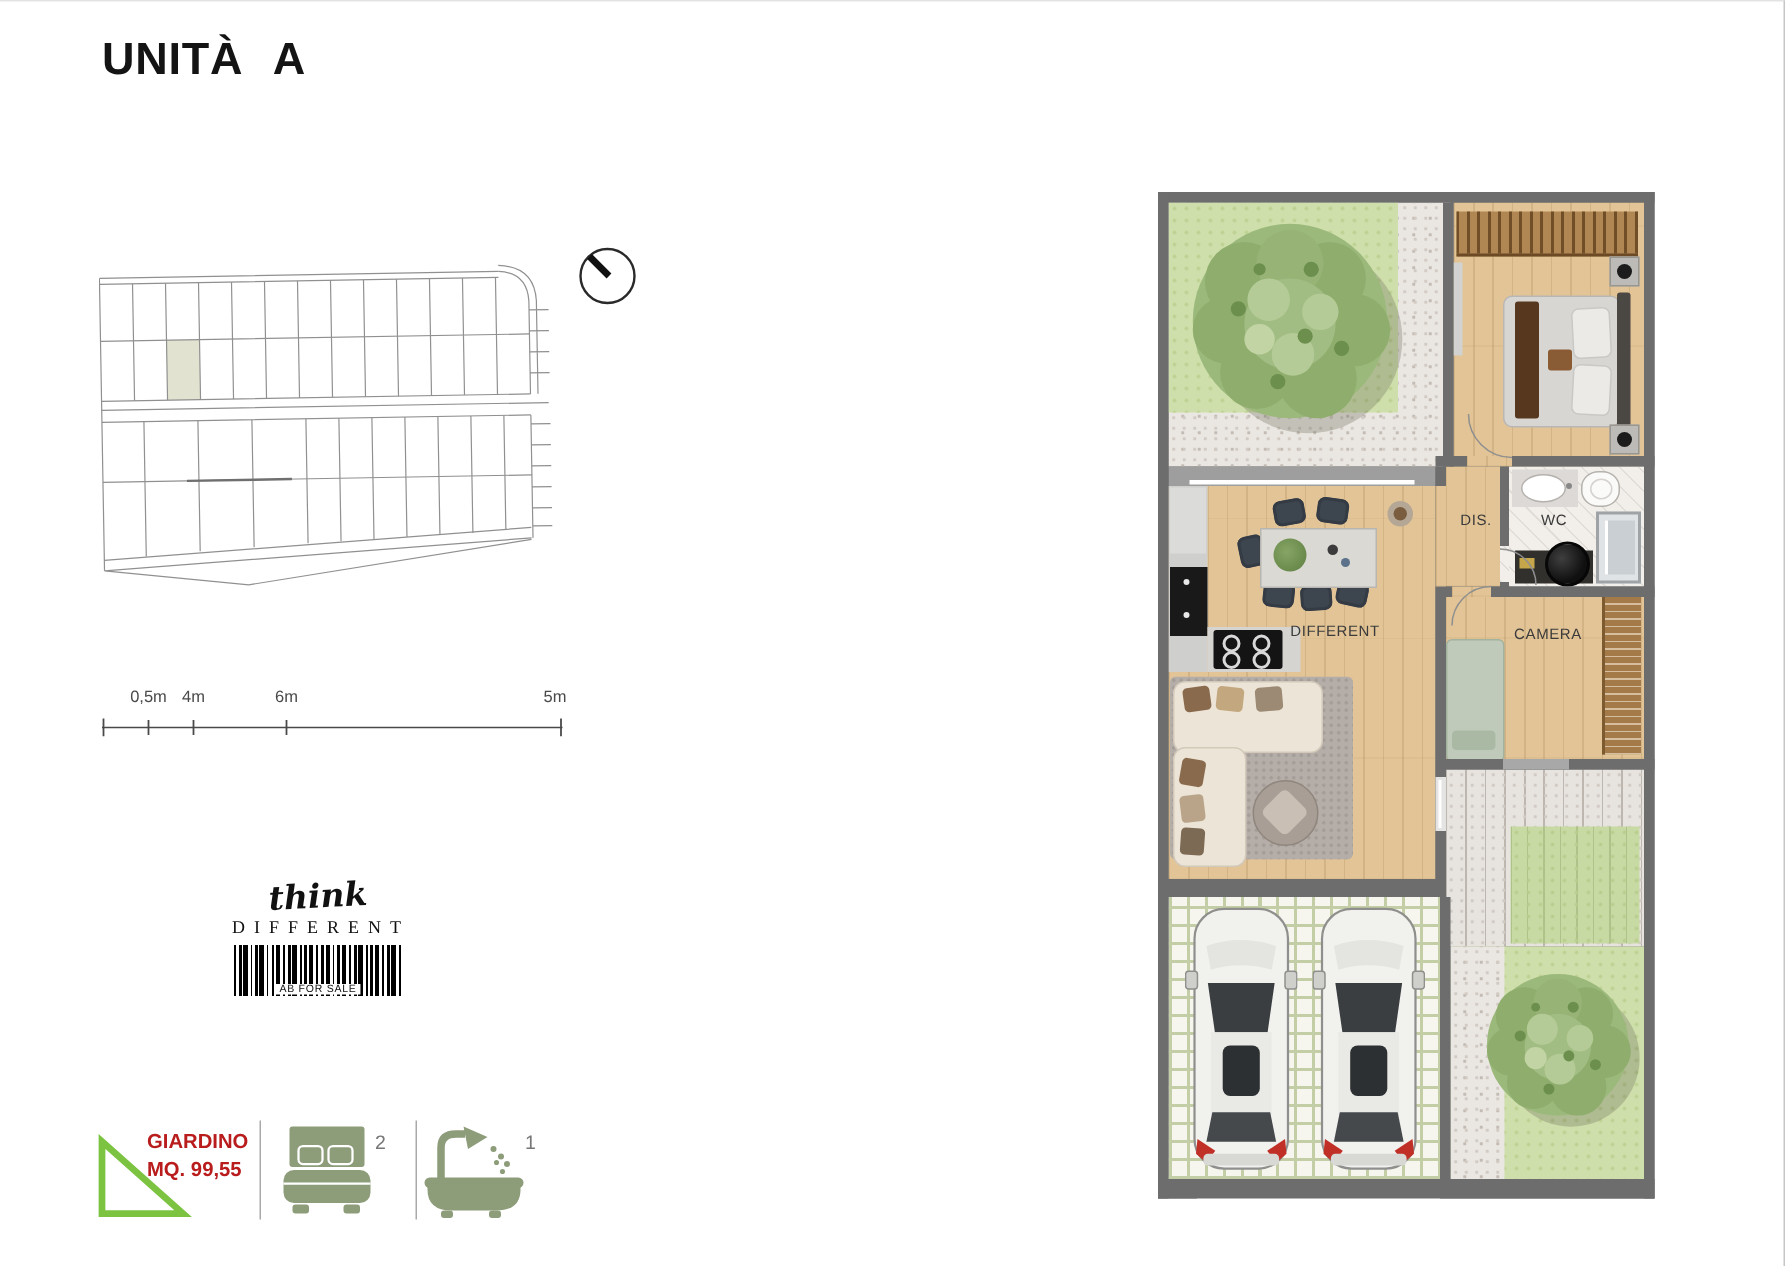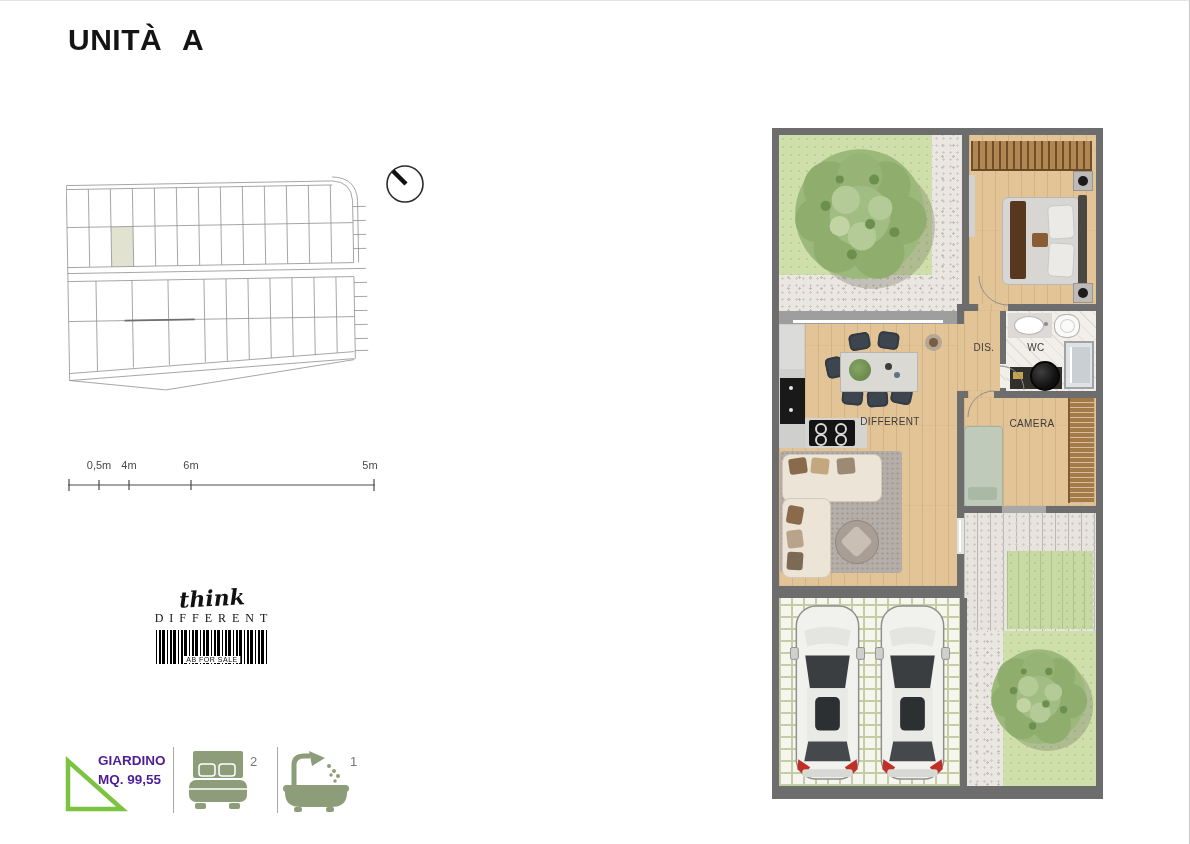--- a/index.html
+++ b/index.html
@@ -14,21 +14,21 @@
   .scalewrap{left:68px;top:458px;width:308px;height:36px}
   .scl{position:absolute;top:0;transform:translateX(-50%);font-size:11px;color:#4a4a4a}
   
   .logo{left:146px;top:586px;width:132px;text-align:center;color:#111}
   .logo .script{font-family:"DejaVu Serif",serif;font-style:italic;font-weight:bold;font-size:22px;transform:rotate(-3deg);display:block;line-height:22px}
   .logo .caps{font-family:"Liberation Serif",serif;font-size:12px;letter-spacing:6px;display:block;margin-top:2px;padding-left:4px}
   .barcode{position:relative;width:112px;height:34px;margin:4px auto 0;
     background:repeating-linear-gradient(90deg,#000 0 1px,#fff 1px 3px,#000 3px 5px,#fff 5px 6px,#000 6px 9px,#fff 9px 11px)}
   .barlabel{position:absolute;left:50%;bottom:1px;transform:translateX(-50%);background:#fff;font-size:7px;letter-spacing:.5px;padding:0 3px;white-space:nowrap}
   
-  .legtxt{left:98px;top:750px;font-size:13.5px;font-weight:bold;color:#4c1d95;line-height:19px}
+  .legtxt{left:98px;top:750px;font-size:13.5px;font-weight:bold;color:#b91c1c;line-height:19px}
   .vdiv{width:1px;background:#a9a9a9;top:746px;height:66px}
   .count{font-size:13px;color:#777;top:753px}
   
   #plan{left:772px;top:127px;width:331px;height:671px;background:#6d6d6d}
   .w{position:absolute;background:#6d6d6d}
   .wood{background-color:#e2c496;background-image:repeating-linear-gradient(90deg,rgba(120,80,30,.14) 0 1px,transparent 1px 13px),repeating-linear-gradient(0deg,rgba(120,80,30,.05) 0 1px,transparent 1px 80px)}
   .gravel{background-color:#eae6e1;background-image:radial-gradient(#d2cbc4 1px,transparent 1.3px),radial-gradient(#c3bcb4 1px,transparent 1.3px);background-size:7px 7px,11px 11px;background-position:0 0,4px 5px}
   .lawn{background-color:#cfdfab;background-image:radial-gradient(#bcd191 1px,transparent 1.3px);background-size:8px 8px}
   .lawnstr{background-color:#c8daa4;background-image:radial-gradient(#b8cd8e 1px,transparent 1.3px),repeating-linear-gradient(90deg,rgba(80,110,40,.22) 0 1px,transparent 1px 11px);background-size:8px 8px,auto}
   .gravstr{background-color:#e7e3de;background-image:radial-gradient(#d2cbc4 1px,transparent 1.3px),repeating-linear-gradient(90deg,rgba(110,100,90,.35) 0 1px,transparent 1px 13px);background-size:7px 7px,auto}

